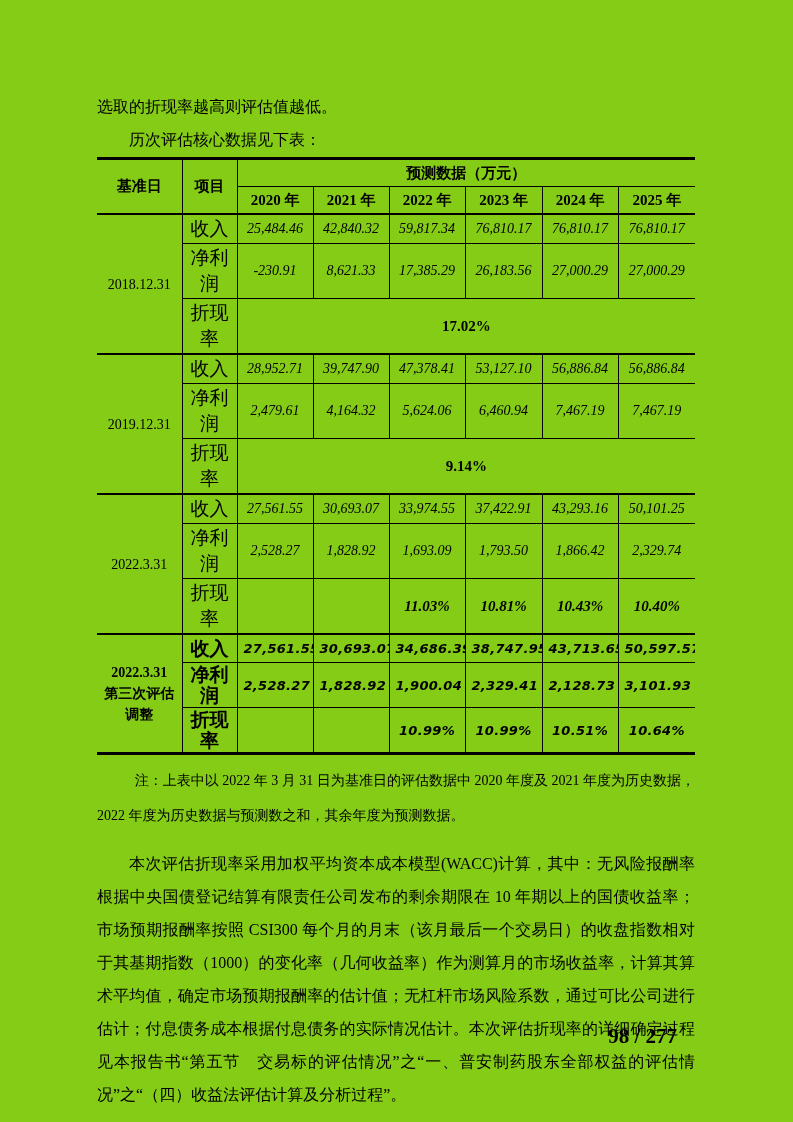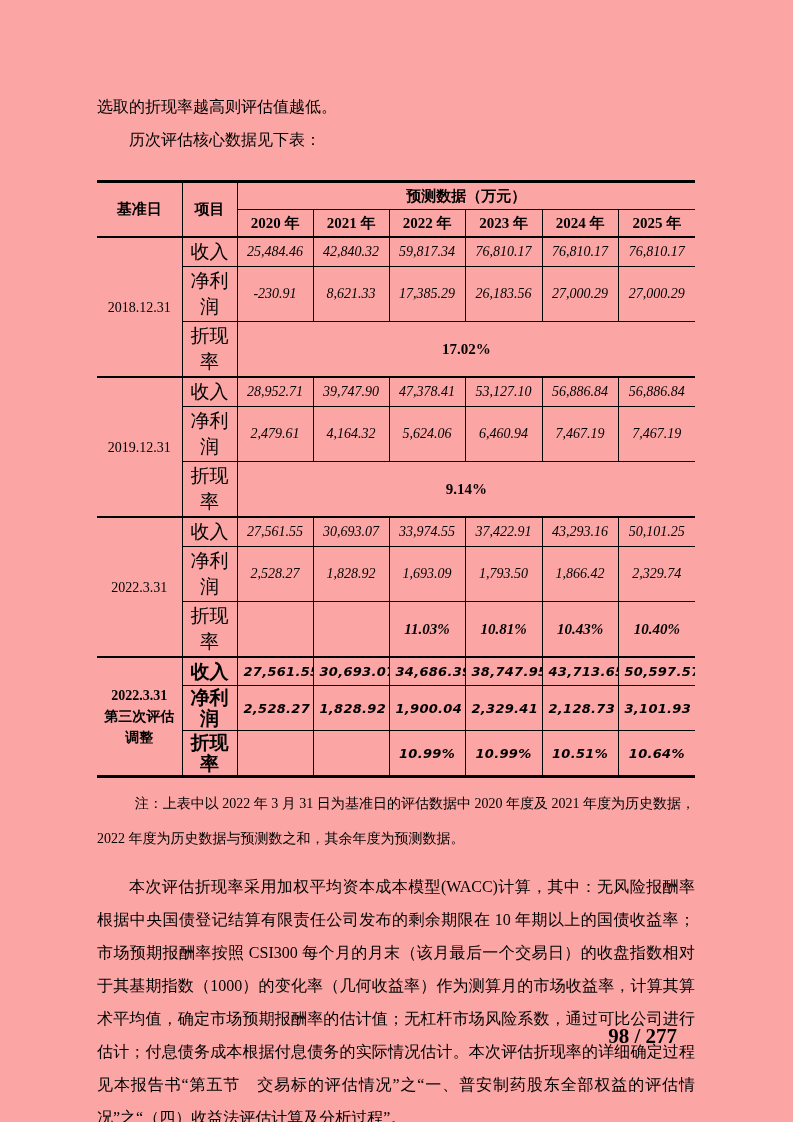--- a/index.html
+++ b/index.html
@@ -1,40 +1,40 @@
 <!DOCTYPE html>
 <html><head>
 <meta charset="utf-8">
 <style>
   html, body { margin: 0; padding: 0; background: #ffffff; }
   .page {
     position: relative;
     width: 793px;
     height: 1122px;
-    background: #fca5a5;
+    background: #84cc16;
     color: #000000;
     font-family: "Liberation Serif", "DejaVu Serif", serif;
     box-sizing: border-box;
     padding: 90px 98px 16px 97px;
     overflow: hidden;
   }
   p.body {
     font-size: 16px;
     line-height: 33px;
     margin: 0;
     text-align: justify;
   }
   .indent { text-indent: 2em; }
   .caption { margin-top: 13px; }
 
   table.core {
     border-collapse: collapse;
     table-layout: fixed;
     width: 598px;
-    margin-top: 24px;
+    margin-top: 1px;
     border-top: 3px solid #000;
     border-bottom: 3px solid #000;
   }
   table.core td {
     border-left: 1px solid #000;
     border-top: 1px solid #000;
     padding: 1px 6px;
     font-size: 14px;
     height: 22px;
     text-align: center;

